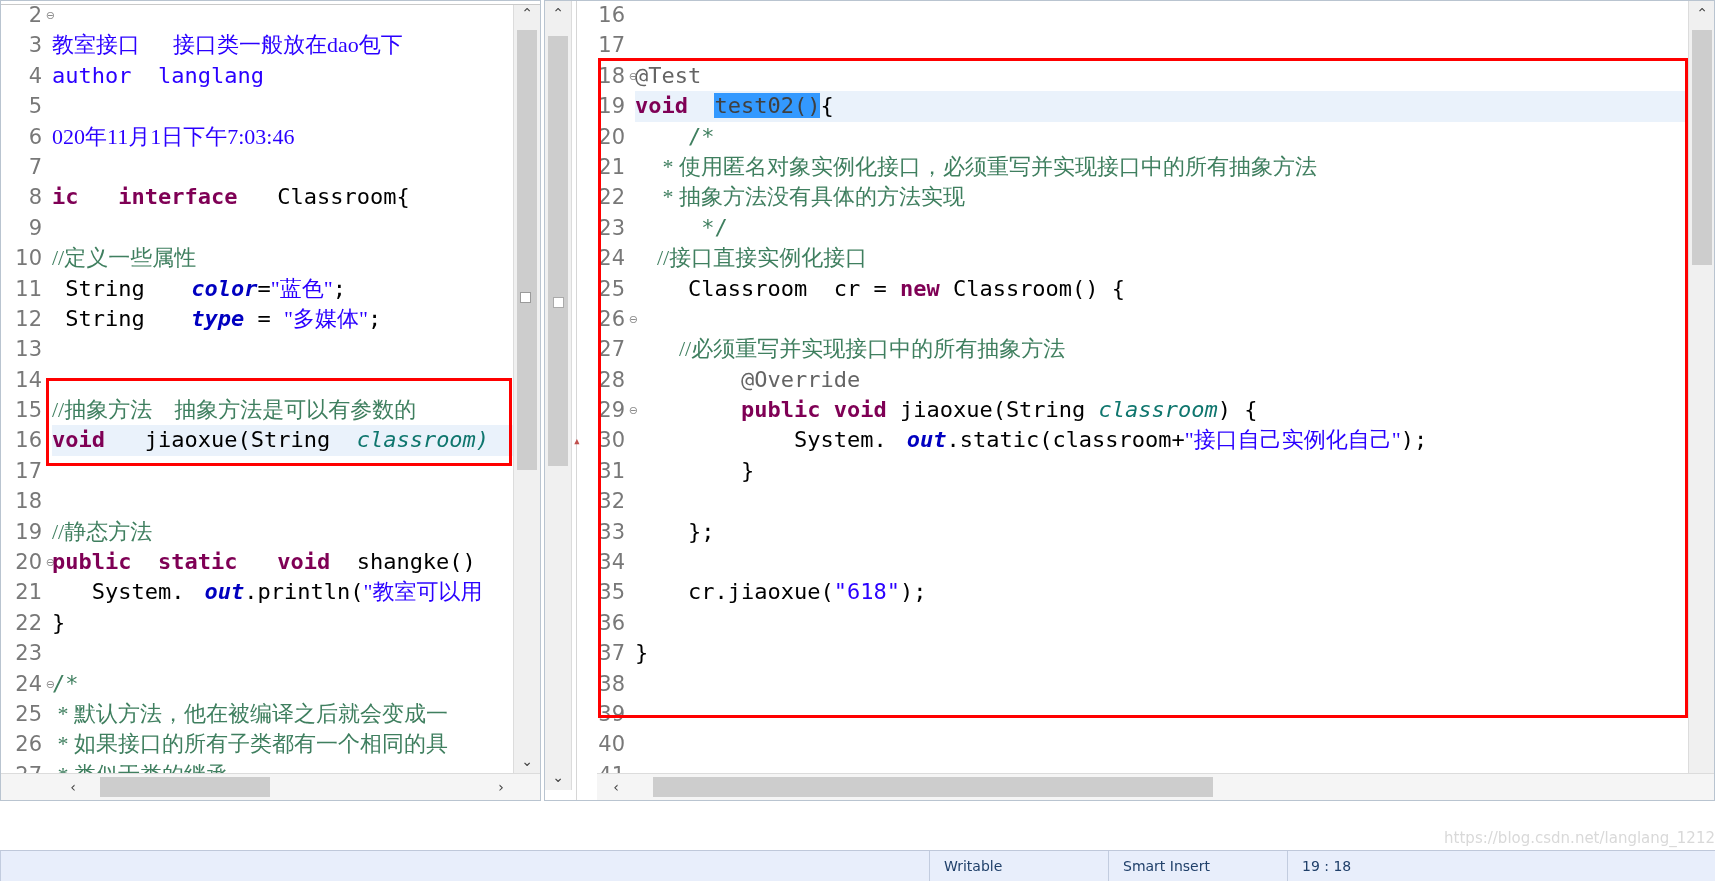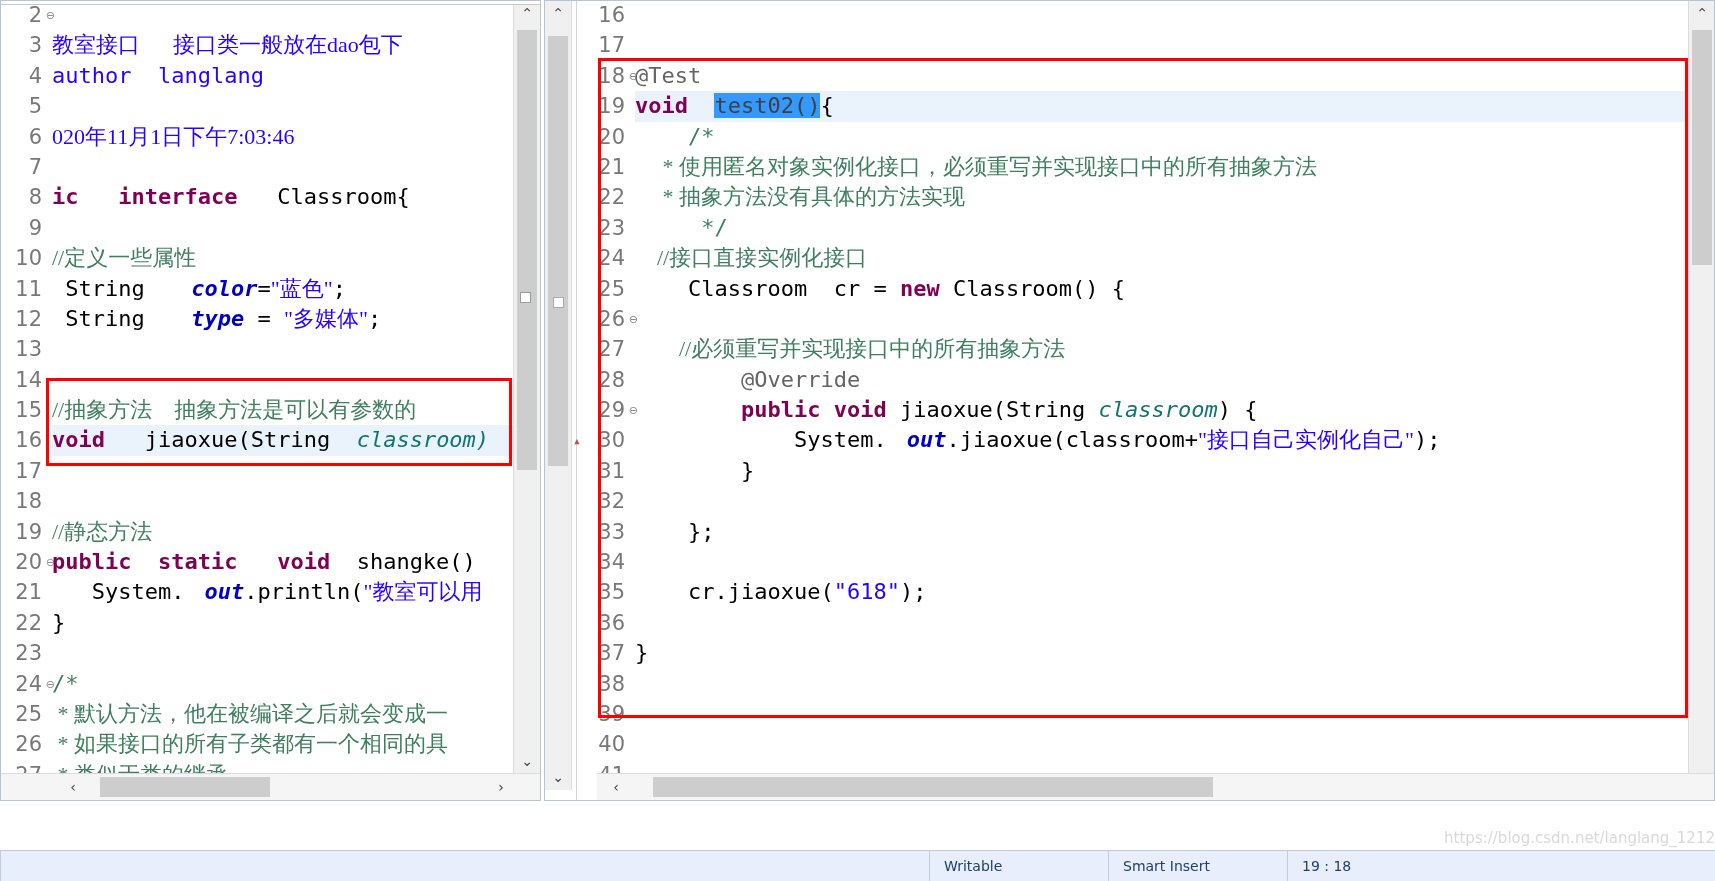--- a/index.html
+++ b/index.html
@@ -232,21 +232,21 @@
         <div class="row"><span class="cmt">    /*</span></div>
         <div class="row"><span class="cmt cjk">     * 使用匿名对象实例化接口，必须重写并实现接口中的所有抽象方法</span></div>
         <div class="row"><span class="cmt cjk">     * 抽象方法没有具体的方法实现</span></div>
         <div class="row"><span class="cmt">     */</span></div>
         <div class="row"><span class="cmt cjk">    //接口直接实例化接口</span></div>
         <div class="row"><span class="pln">    Classroom  cr = </span><span class="kw">new</span><span class="pln"> Classroom() {</span></div>
         <div class="row">&nbsp;</div>
         <div class="row"><span class="cmt cjk">        //必须重写并实现接口中的所有抽象方法</span></div>
         <div class="row"><span class="ann">        @Override</span></div>
         <div class="row"><span class="kw">        public void</span><span class="pln"> jiaoxue(String </span><span class="par">classroom</span><span class="pln">) {</span></div>
-        <div class="row"><span class="pln">            System.</span><span class="fld">out</span><span class="pln">.jiaoxue(classroom+</span><span class="str cjk">"接口自己实例化自己"</span><span class="pln">);</span></div>
+        <div class="row"><span class="pln">            System.</span><span class="fld">out</span><span class="pln">.static(classroom+</span><span class="str cjk">"接口自己实例化自己"</span><span class="pln">);</span></div>
         <div class="row"><span class="pln">        }</span></div>
         <div class="row">&nbsp;</div>
         <div class="row"><span class="pln">    };</span></div>
         <div class="row">&nbsp;</div>
         <div class="row"><span class="pln">    cr.jiaoxue(</span><span class="str">"618"</span><span class="pln">);</span></div>
         <div class="row">&nbsp;</div>
         <div class="row"><span class="pln">}</span></div>
         <div class="row">&nbsp;</div>
         <div class="row">&nbsp;</div>
         <div class="row">&nbsp;</div>

